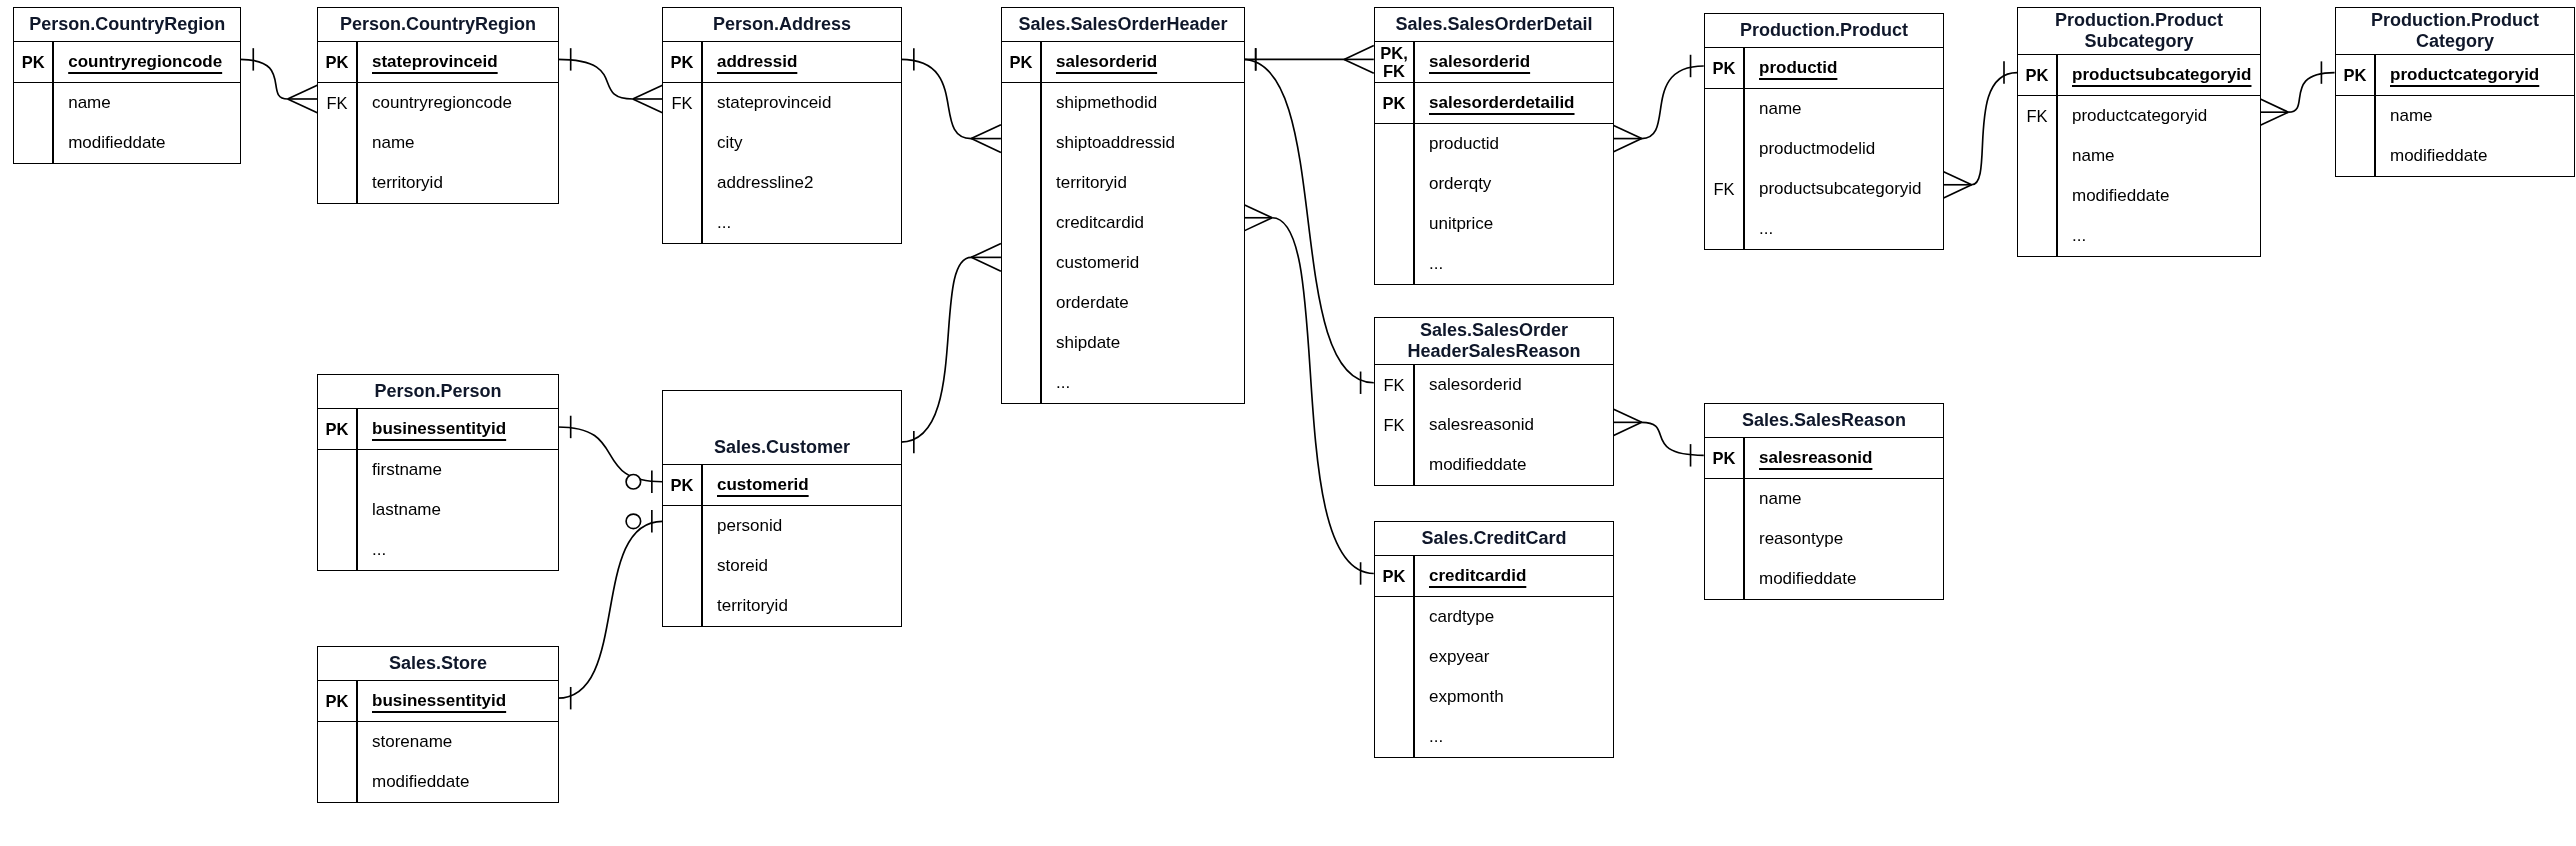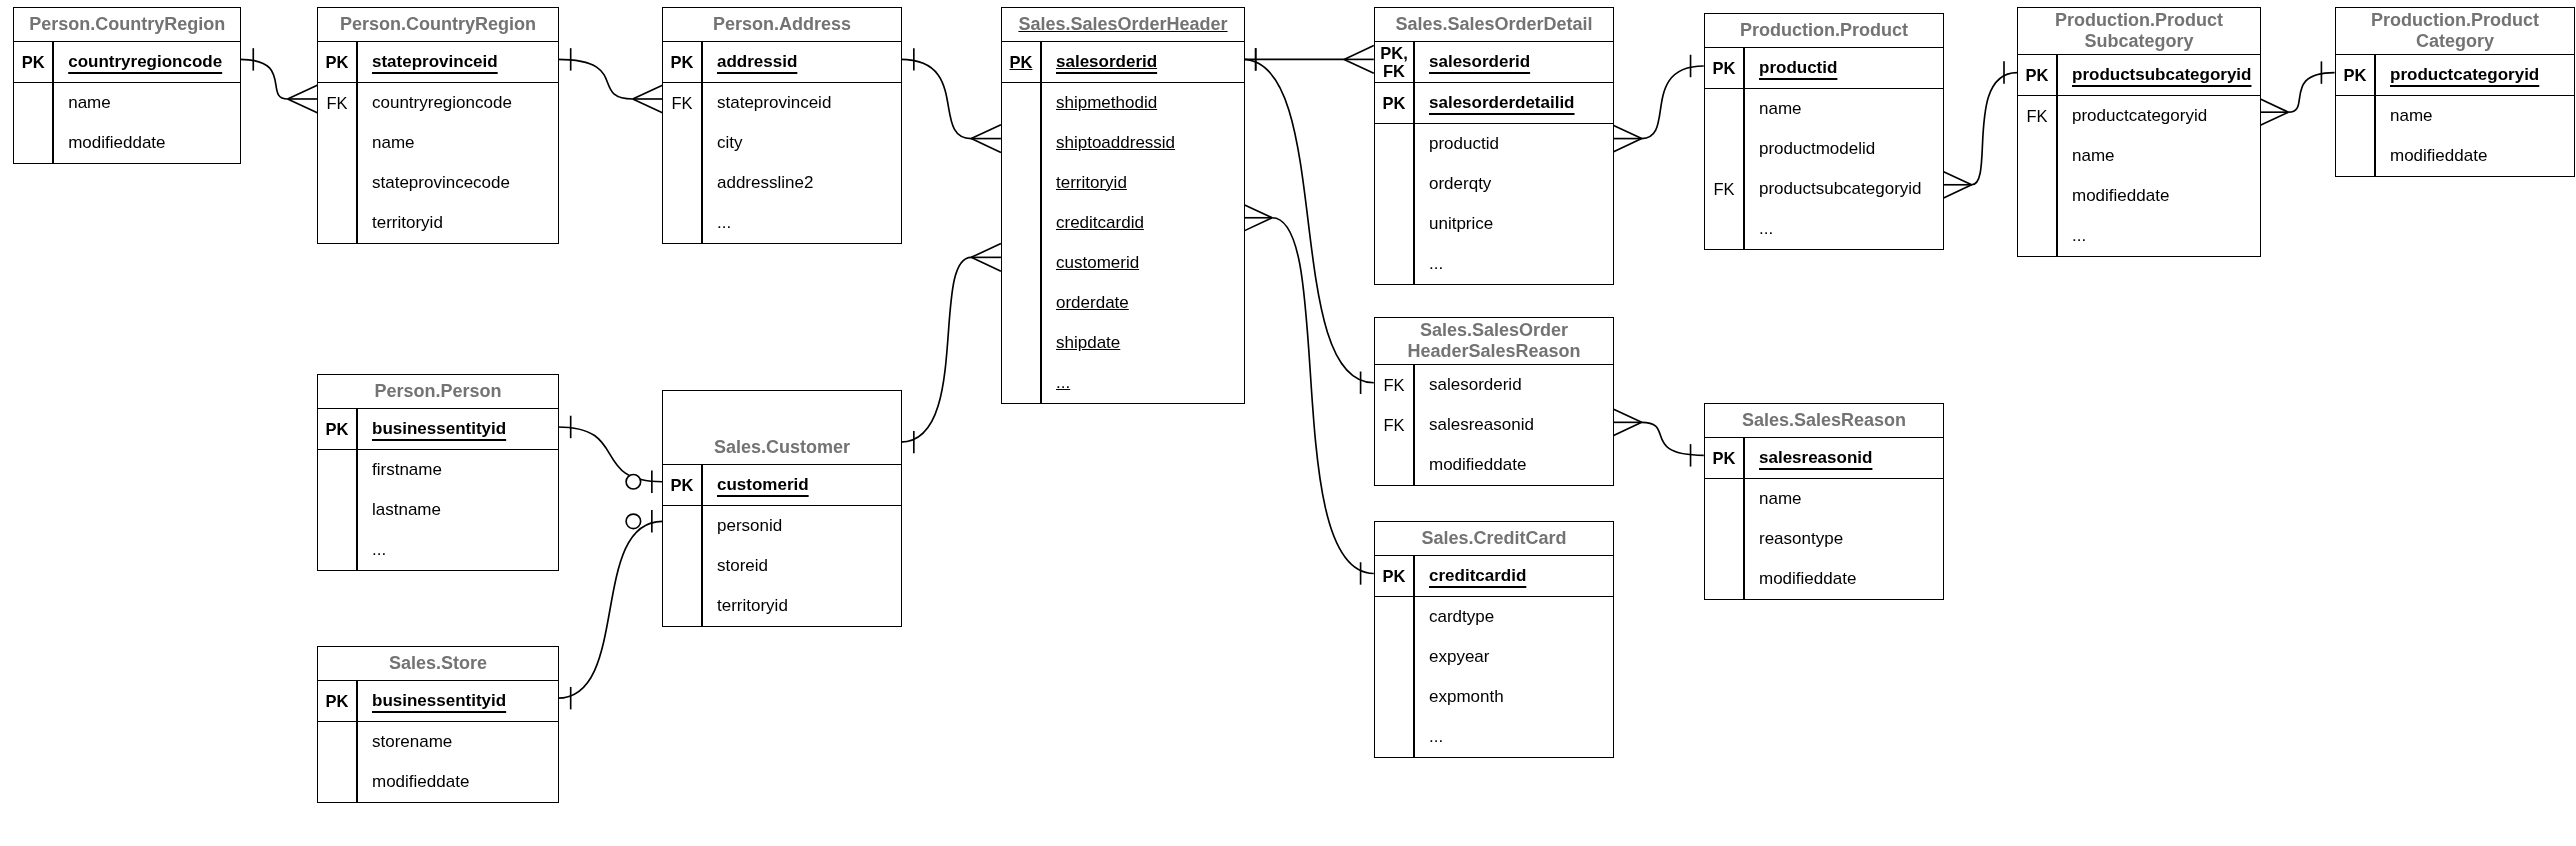--- a/index.html
+++ b/index.html
@@ -15,21 +15,21 @@
     position: absolute;
     background: #ffffff;
     border: 1.7px solid #000;
     box-sizing: content-box;
   }
   .er-title {
     display: flex; align-items: center; justify-content: center;
     border-bottom: 1.7px solid #000;
     font-weight: bold; font-size: 18px; line-height: 21px;
     text-align: center; white-space: pre-line;
-    color: #737373;
+    color: #0f172a;
   }
   .er-body { position: relative; }
   .key-divider {
     position: absolute; top: 0; bottom: 0; left: 38px; width: 1.7px;
     background: #000;
   }
   .er-section { border-top: 1.7px solid #000; }
   .er-section:first-child { border-top: none; }
   .er-row { display: flex; align-items: center; height: 40px; }
   .key-cell {
@@ -149,24 +149,20 @@
           <div class="er-row">
             <div class="key-cell">FK</div>
             <div class="field-name">countryregioncode</div>
           </div>
           <div class="er-row">
             <div class="key-cell"></div>
             <div class="field-name">name</div>
           </div>
           <div class="er-row">
             <div class="key-cell"></div>
-            <div class="field-name">stateprovincecode</div>
-          </div>
-          <div class="er-row">
-            <div class="key-cell"></div>
             <div class="field-name">territoryid</div>
           </div>
         </div>
         <div class="key-divider"></div>
       </div>
     </div>
     <div class="er-table" style="left: 662px; top: 6.6px; width: 238px;">
       <div class="er-title" style="height: 33px;">Person.Address</div>
       <div class="er-body">
         <div class="er-section">
@@ -189,21 +185,21 @@
             <div class="field-name">addressline2</div>
           </div>
           <div class="er-row">
             <div class="key-cell"></div>
             <div class="field-name">...</div>
           </div>
         </div>
         <div class="key-divider"></div>
       </div>
     </div>
-    <div class="er-table" style="left: 1001px; top: 6.6px; width: 242px; text-decoration: underline;">
+    <div class="er-table" style="left: 1001px; top: 6.6px; width: 242px;">
       <div class="er-title" style="height: 33px;">Sales.SalesOrderHeader</div>
       <div class="er-body">
         <div class="er-section">
           <div class="er-row">
             <div class="key-cell is-pk">PK</div>
             <div class="field-name is-pk">salesorderid</div>
           </div>
         </div>
         <div class="er-section">
           <div class="er-row">

